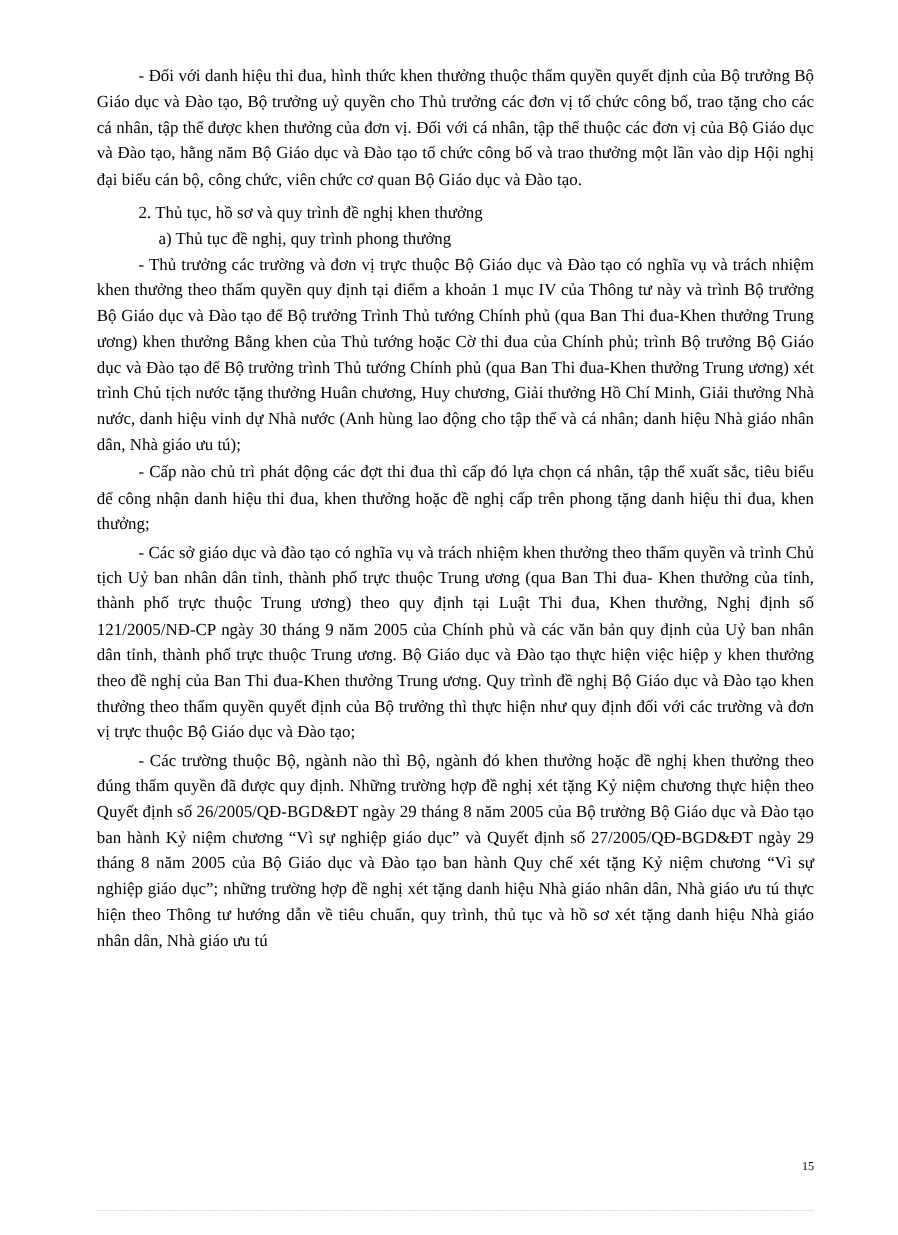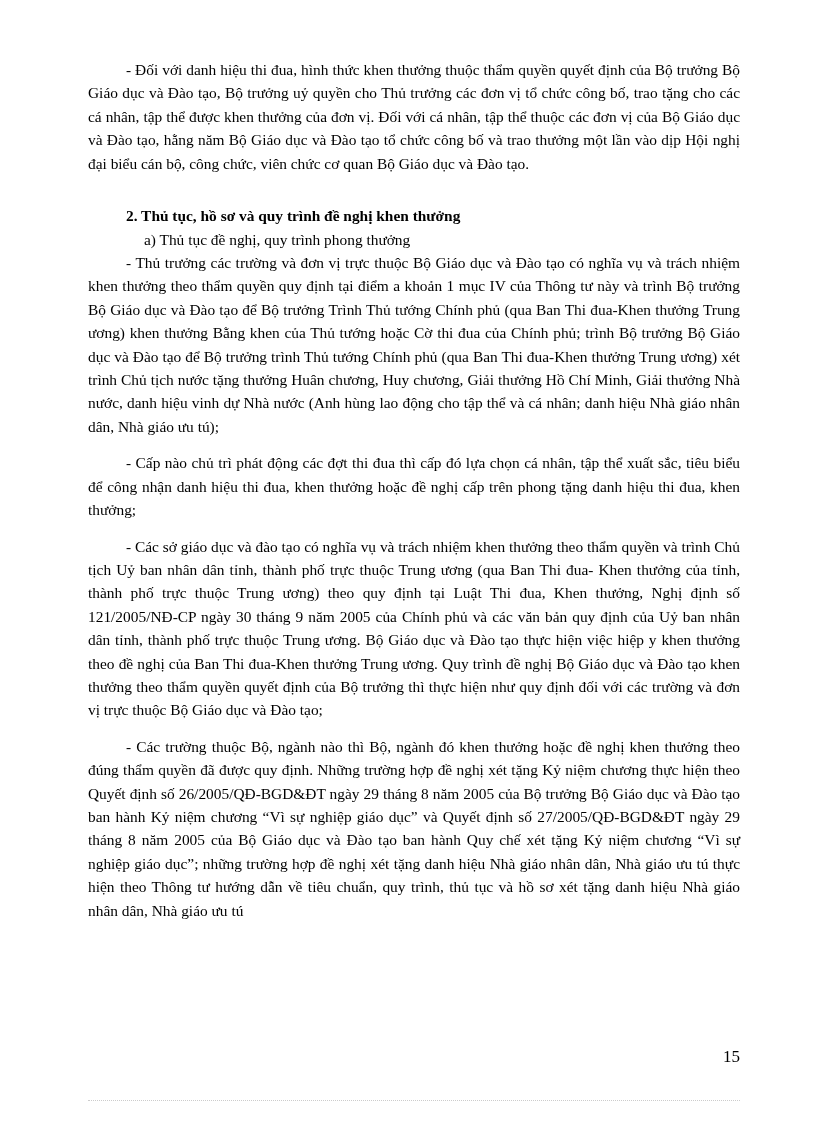--- a/index.html
+++ b/index.html
@@ -29,44 +29,44 @@
     line-height: 1.52;
     text-align: justify;
     text-justify: inter-word;
     margin: 0 0 0 0;
   }
   p.para {
     margin: 0;
     text-indent: 0;
   }
   p.para + p.para {
-    margin-top: 13px;
+    margin-top: 2px;
   }
   .indent {
     display: inline-block;
     width: 38px;
   }
   .heading {
     font-size: 15.4px;
-    font-weight: bold;
-    margin: 32px 0 6px 0;
+    font-weight: normal;
+    margin: 10px 0 6px 0;
     text-align: left;
     padding-left: 38px;
   }
   .subheading {
     font-size: 15.4px;
     margin: 0 0 2px 0;
     text-align: left;
     padding-left: 56px;
   }
   .page-number {
     position: absolute;
     right: 76px;
     bottom: 56px;
-    font-size: 17px;
+    font-size: 11px;
   }
   .footer-rule {
     position: absolute;
     left: 88px;
     right: 76px;
     bottom: 22px;
     border-bottom: 1px dotted #cccccc;
     height: 0;
   }
 </style>

